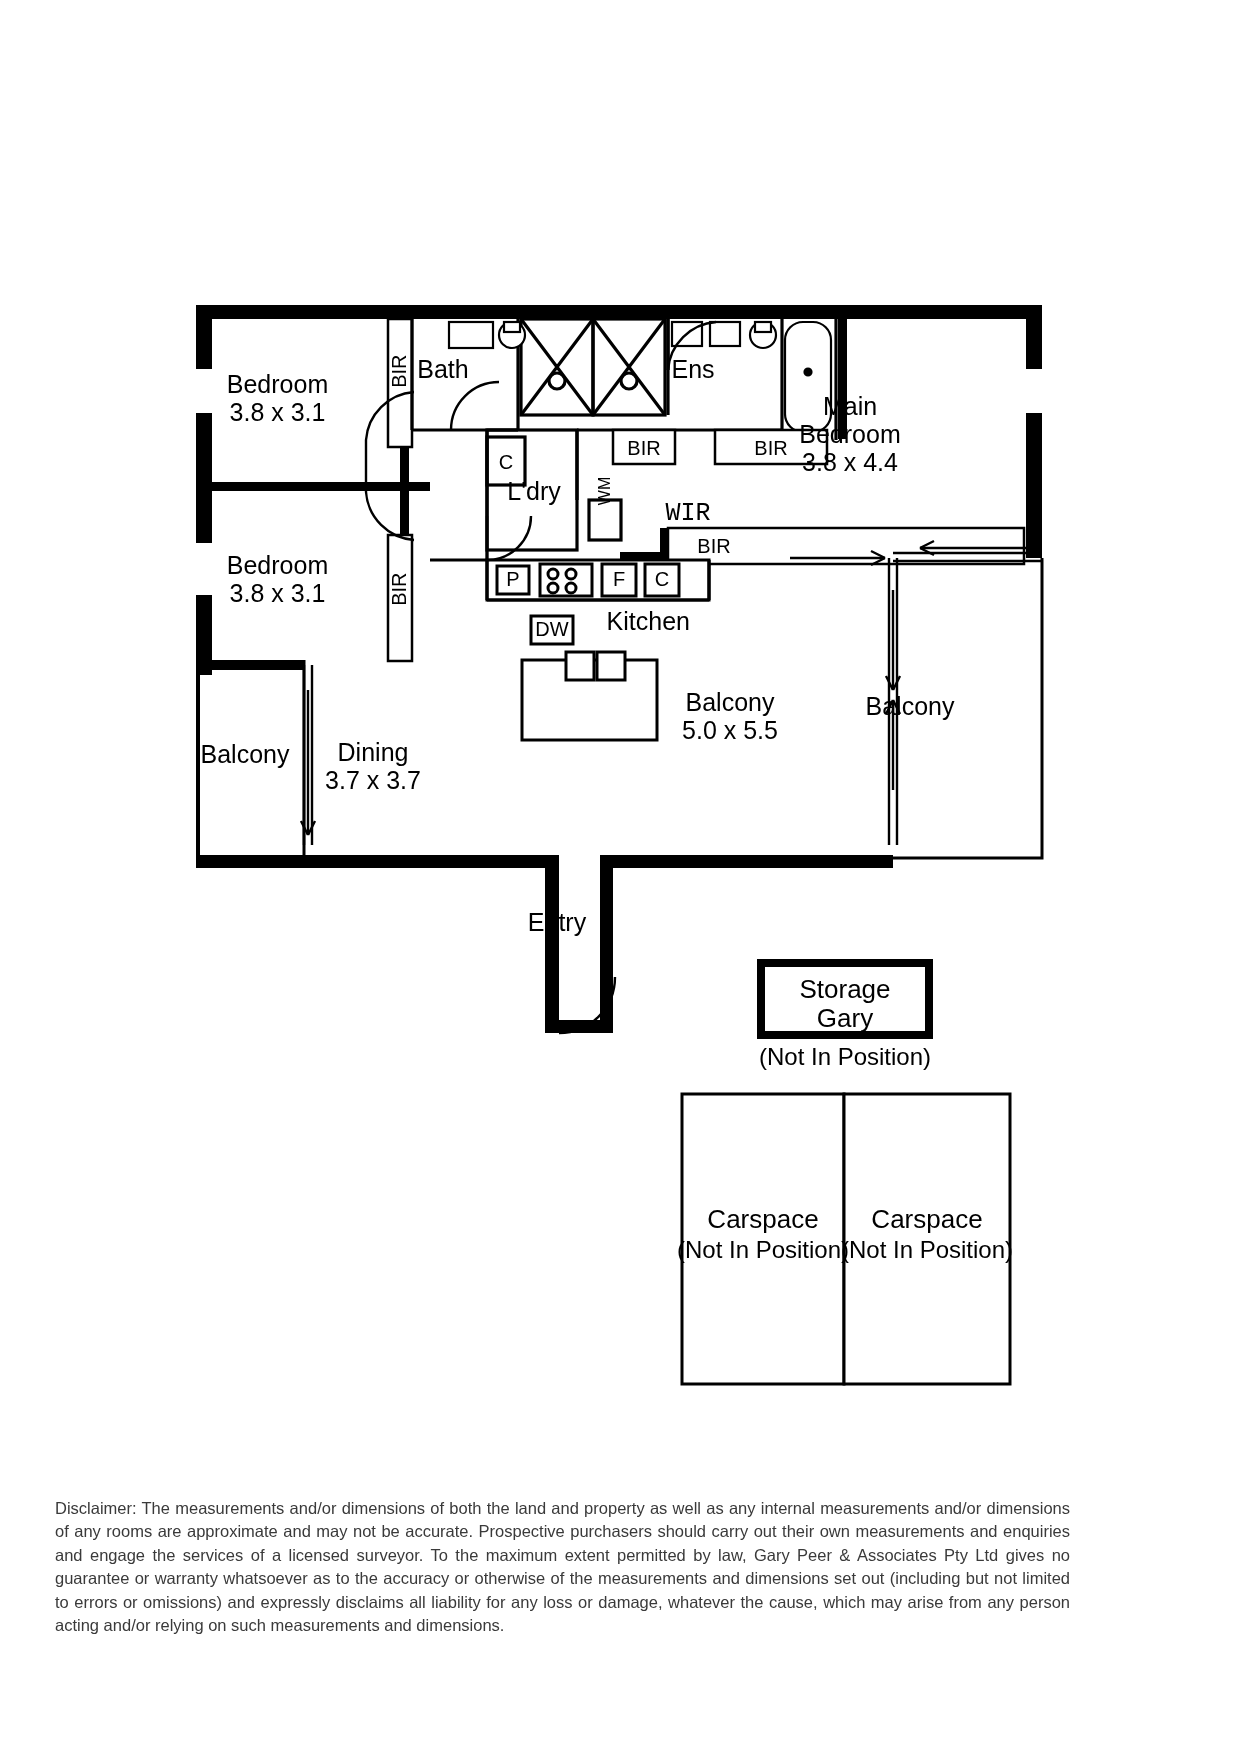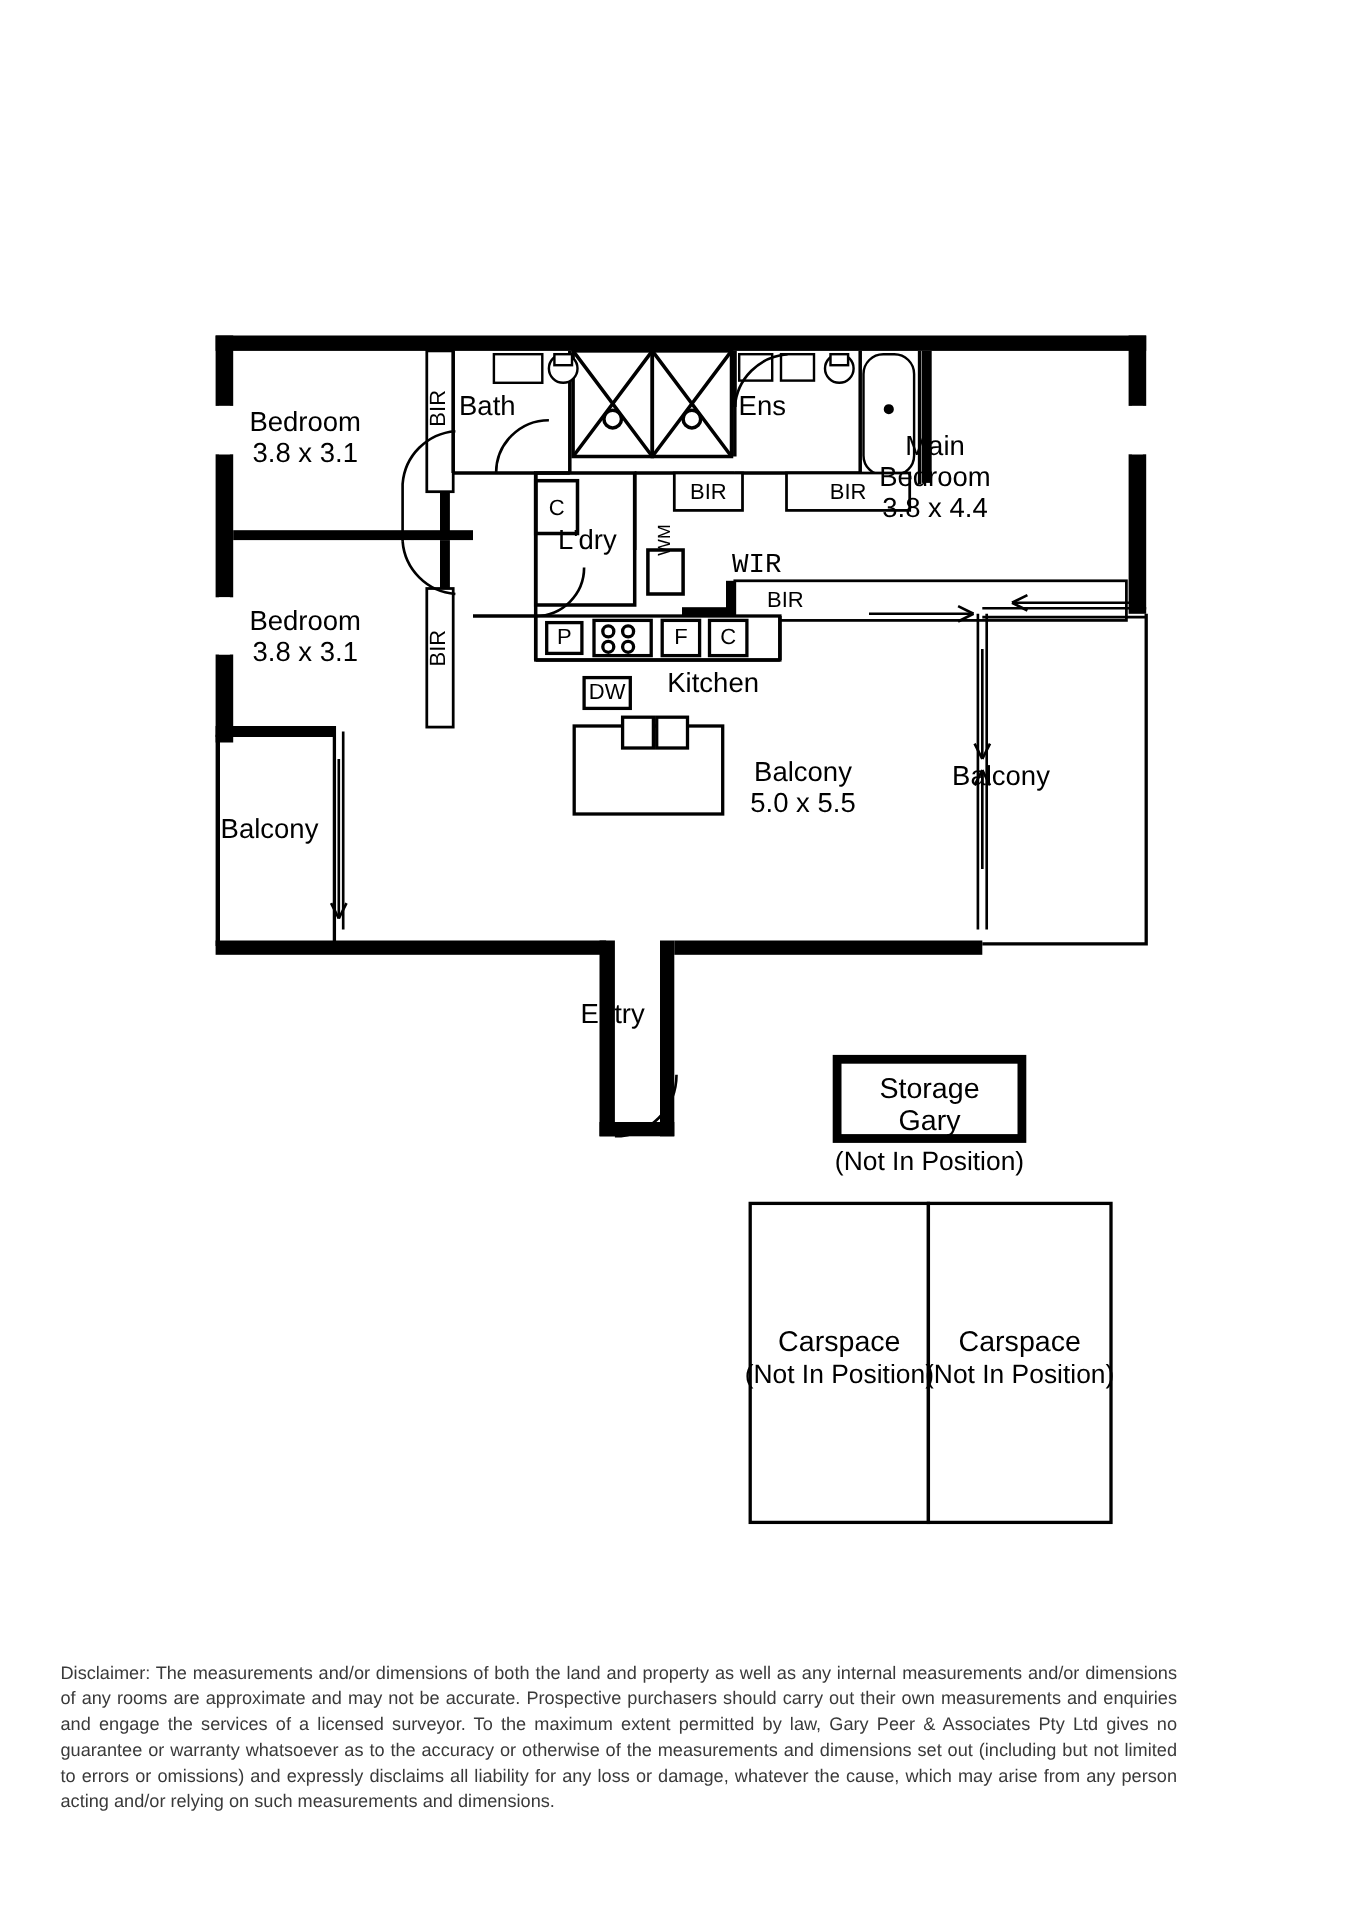--- a/index.html
+++ b/index.html
@@ -57,21 +57,20 @@
   #disclaimer {
     position: absolute;
     left: 55px;
     top: 1497px;
     width: 1015px;
     font-size: 16.5px;
     line-height: 1.42;
     text-align: justify;
     color: #3a3a3a;
     font-family: "Liberation Sans", sans-serif;
-    margin-top: 13px;
   }
 </style>
 </head>
 <body>
 
 <div id="floorplan-stage">
 
   <svg width="1241" height="1450" viewBox="0 0 1241 1450" xmlns="http://www.w3.org/2000/svg">
 
     <g fill="#000000">
@@ -273,20 +272,24 @@
     <span>Main</span>
     <span class="dim">Bedroom</span>
     <span class="dim">3.8 x 4.4</span>
   </div>
 
   <div class="lbl room" style="left:640px; top:688px; width:180px;">
     <span>Balcony</span>
     <span class="dim">5.0 x 5.5</span>
   </div>
 
+  <div class="lbl room" style="left:283px; top:738px; width:180px;">
+    <span>Dining</span>
+    <span class="dim">3.7 x 3.7</span>
+  </div>
 
   <div class="lbl room" style="left:530px; top:607px; width:160px;text-align:right;">
     <span>Kitchen</span>
   </div>
 
   <div class="lbl room" style="left:398px; top:355px; width:90px;">
     <span>Bath</span>
   </div>
 
   <div class="lbl room" style="left:648px; top:355px; width:90px;">

